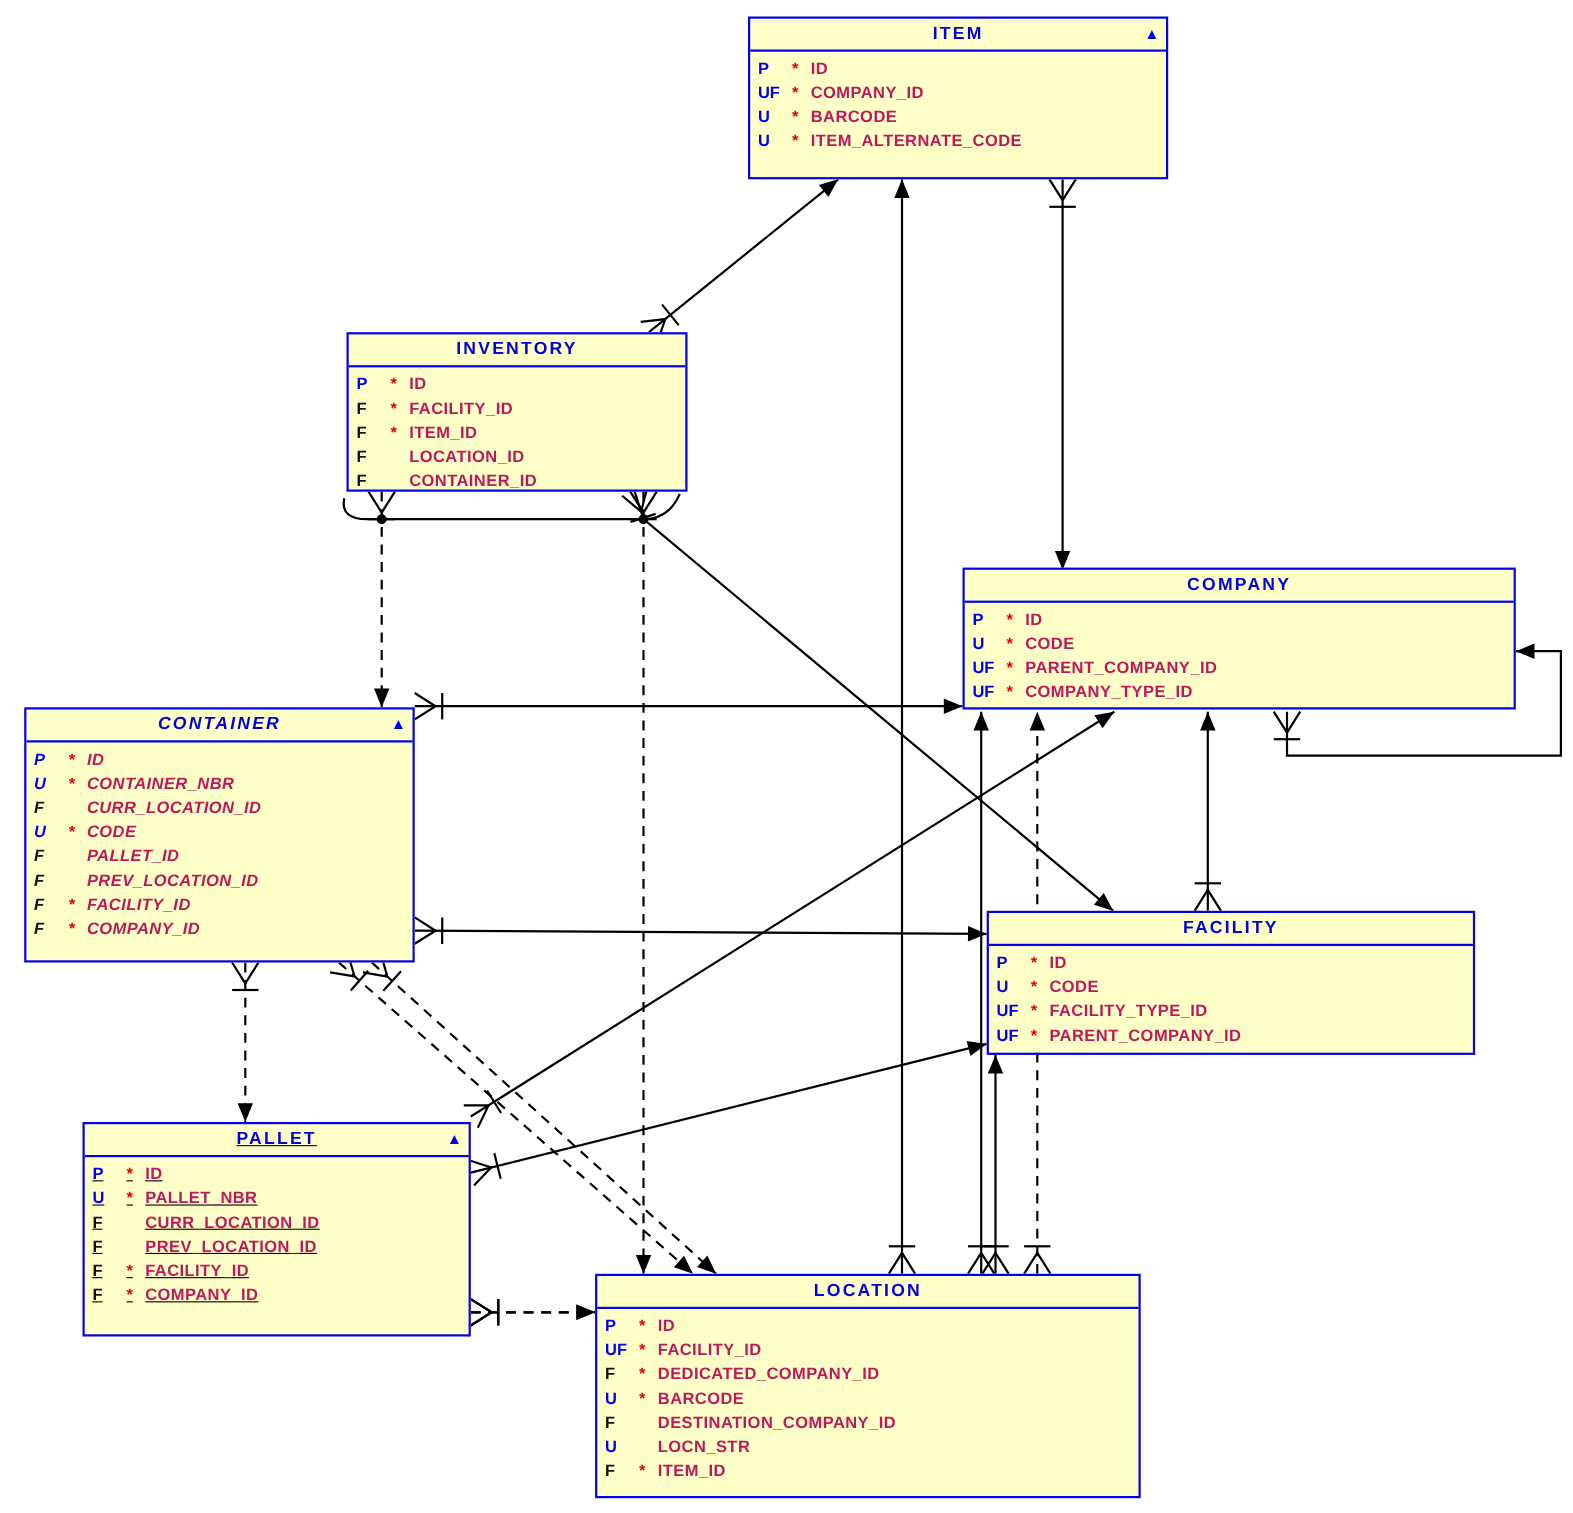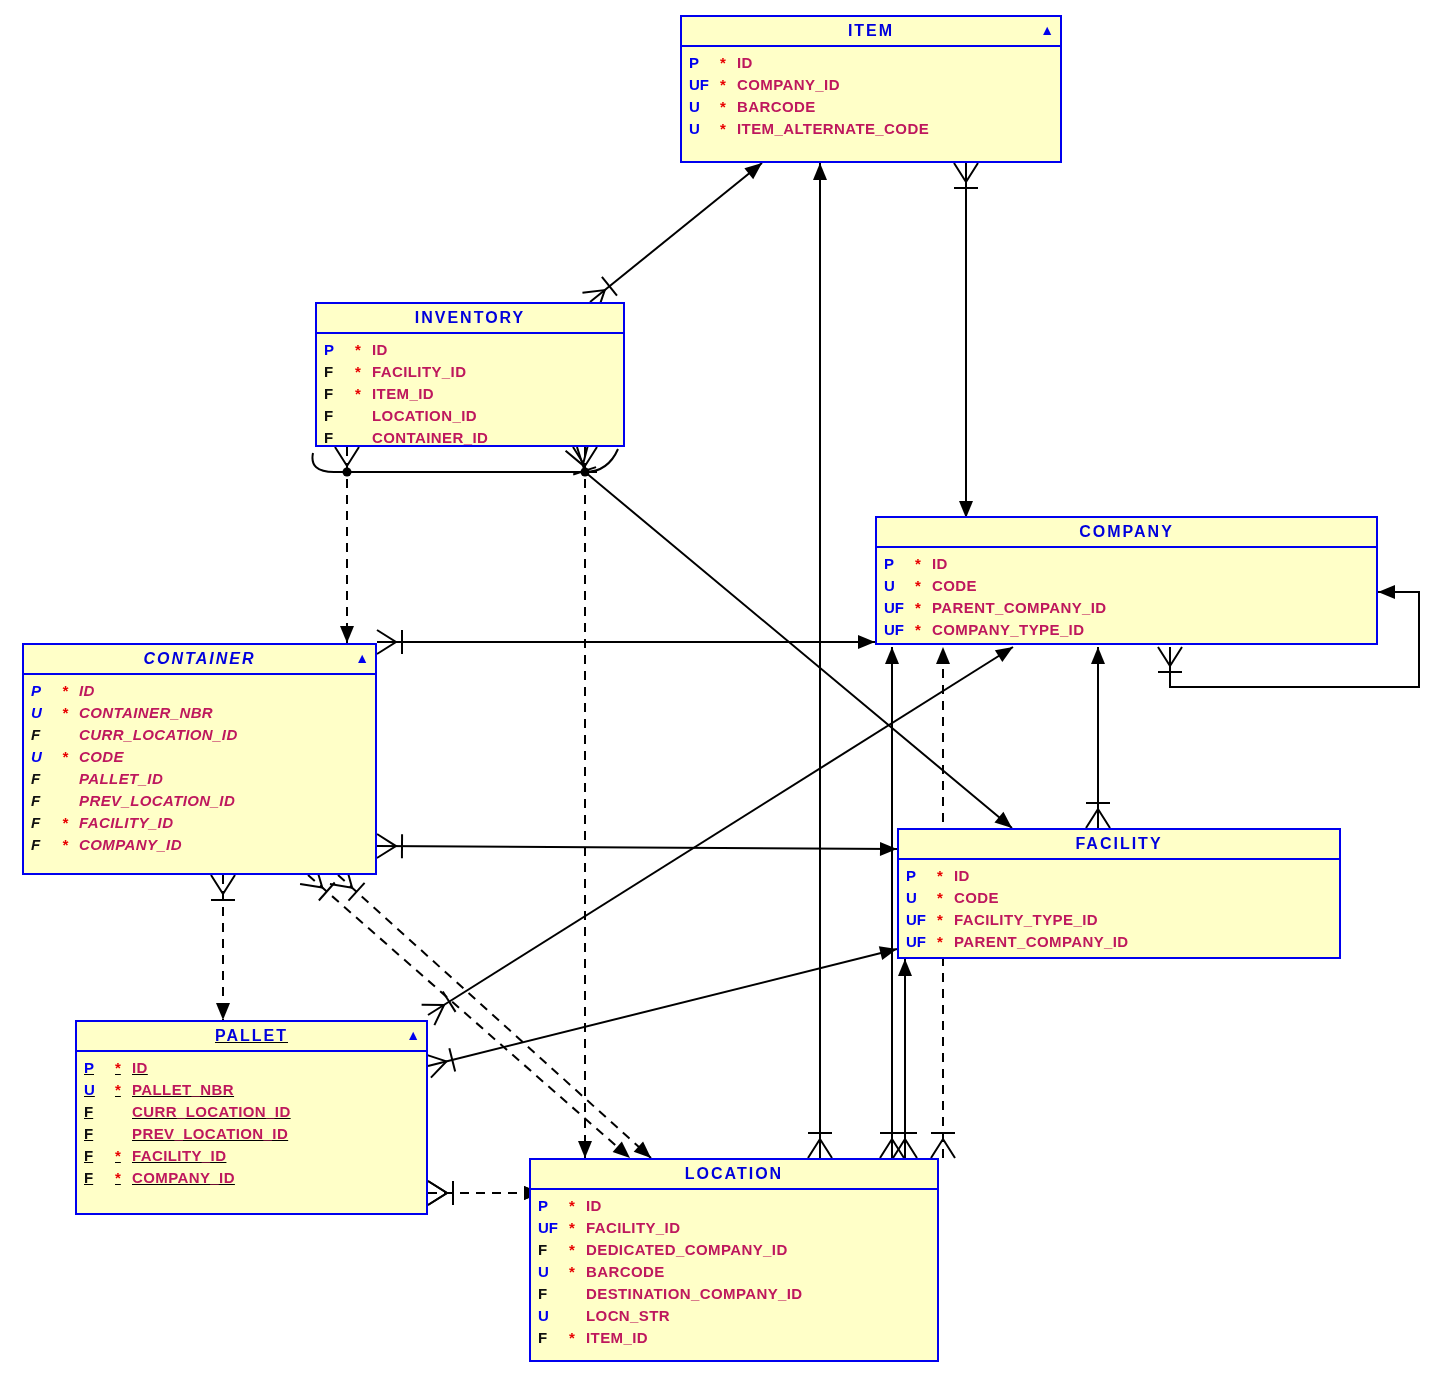--- a/index.html
+++ b/index.html
@@ -332,21 +332,21 @@
             <span class="star">*</span>
             <span class="cname">FACILITY_ID</span>
           </div>
           <div class="row">
             <span class="key k-black">F</span>
             <span class="star">*</span>
             <span class="cname">COMPANY_ID</span>
           </div>
         </div>
       </div>
-      <div class="entity" style="left: 529px; top: 1158px; width: 410px; height: 204px;">
+      <div class="entity" style="left: 541px; top: 1158px; width: 496px; height: 204px;">
         <div class="entity-header"><span class="entity-title">LOCATION</span></div>
         <div class="rows">
           <div class="row">
             <span class="key k-blue">P</span>
             <span class="star">*</span>
             <span class="cname">ID</span>
           </div>
           <div class="row">
             <span class="key k-blue">UF</span>
             <span class="star">*</span>

